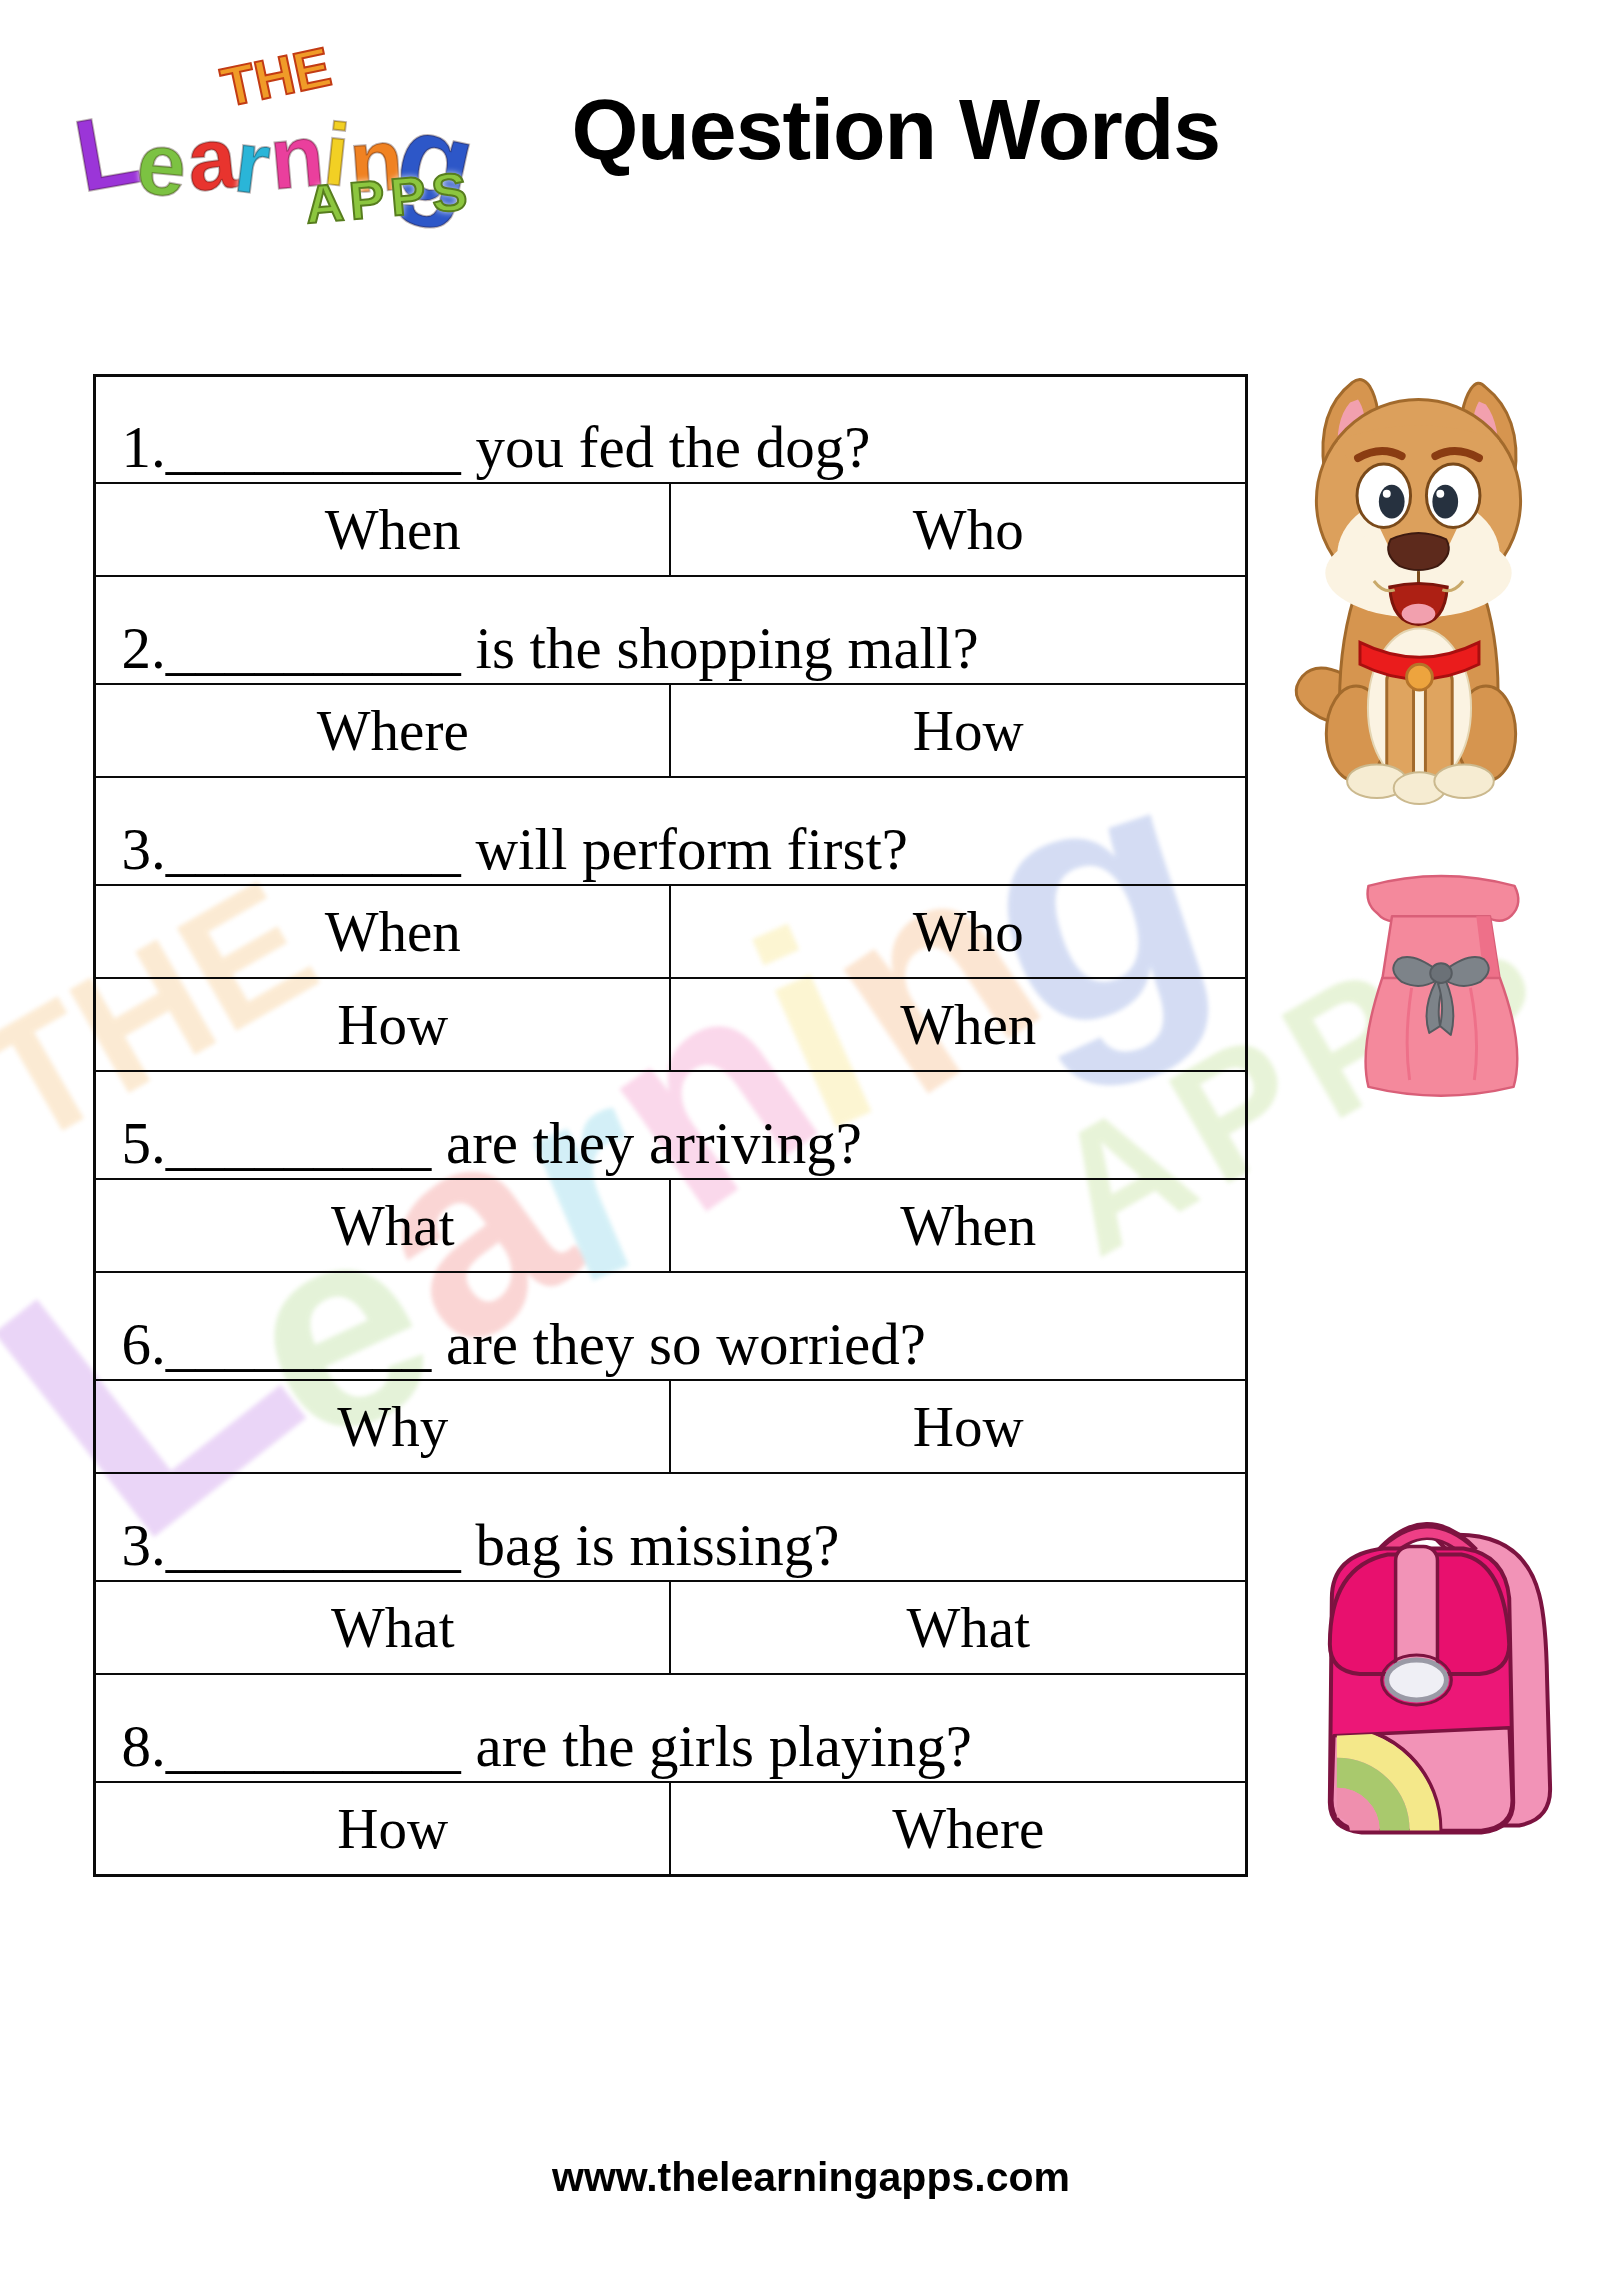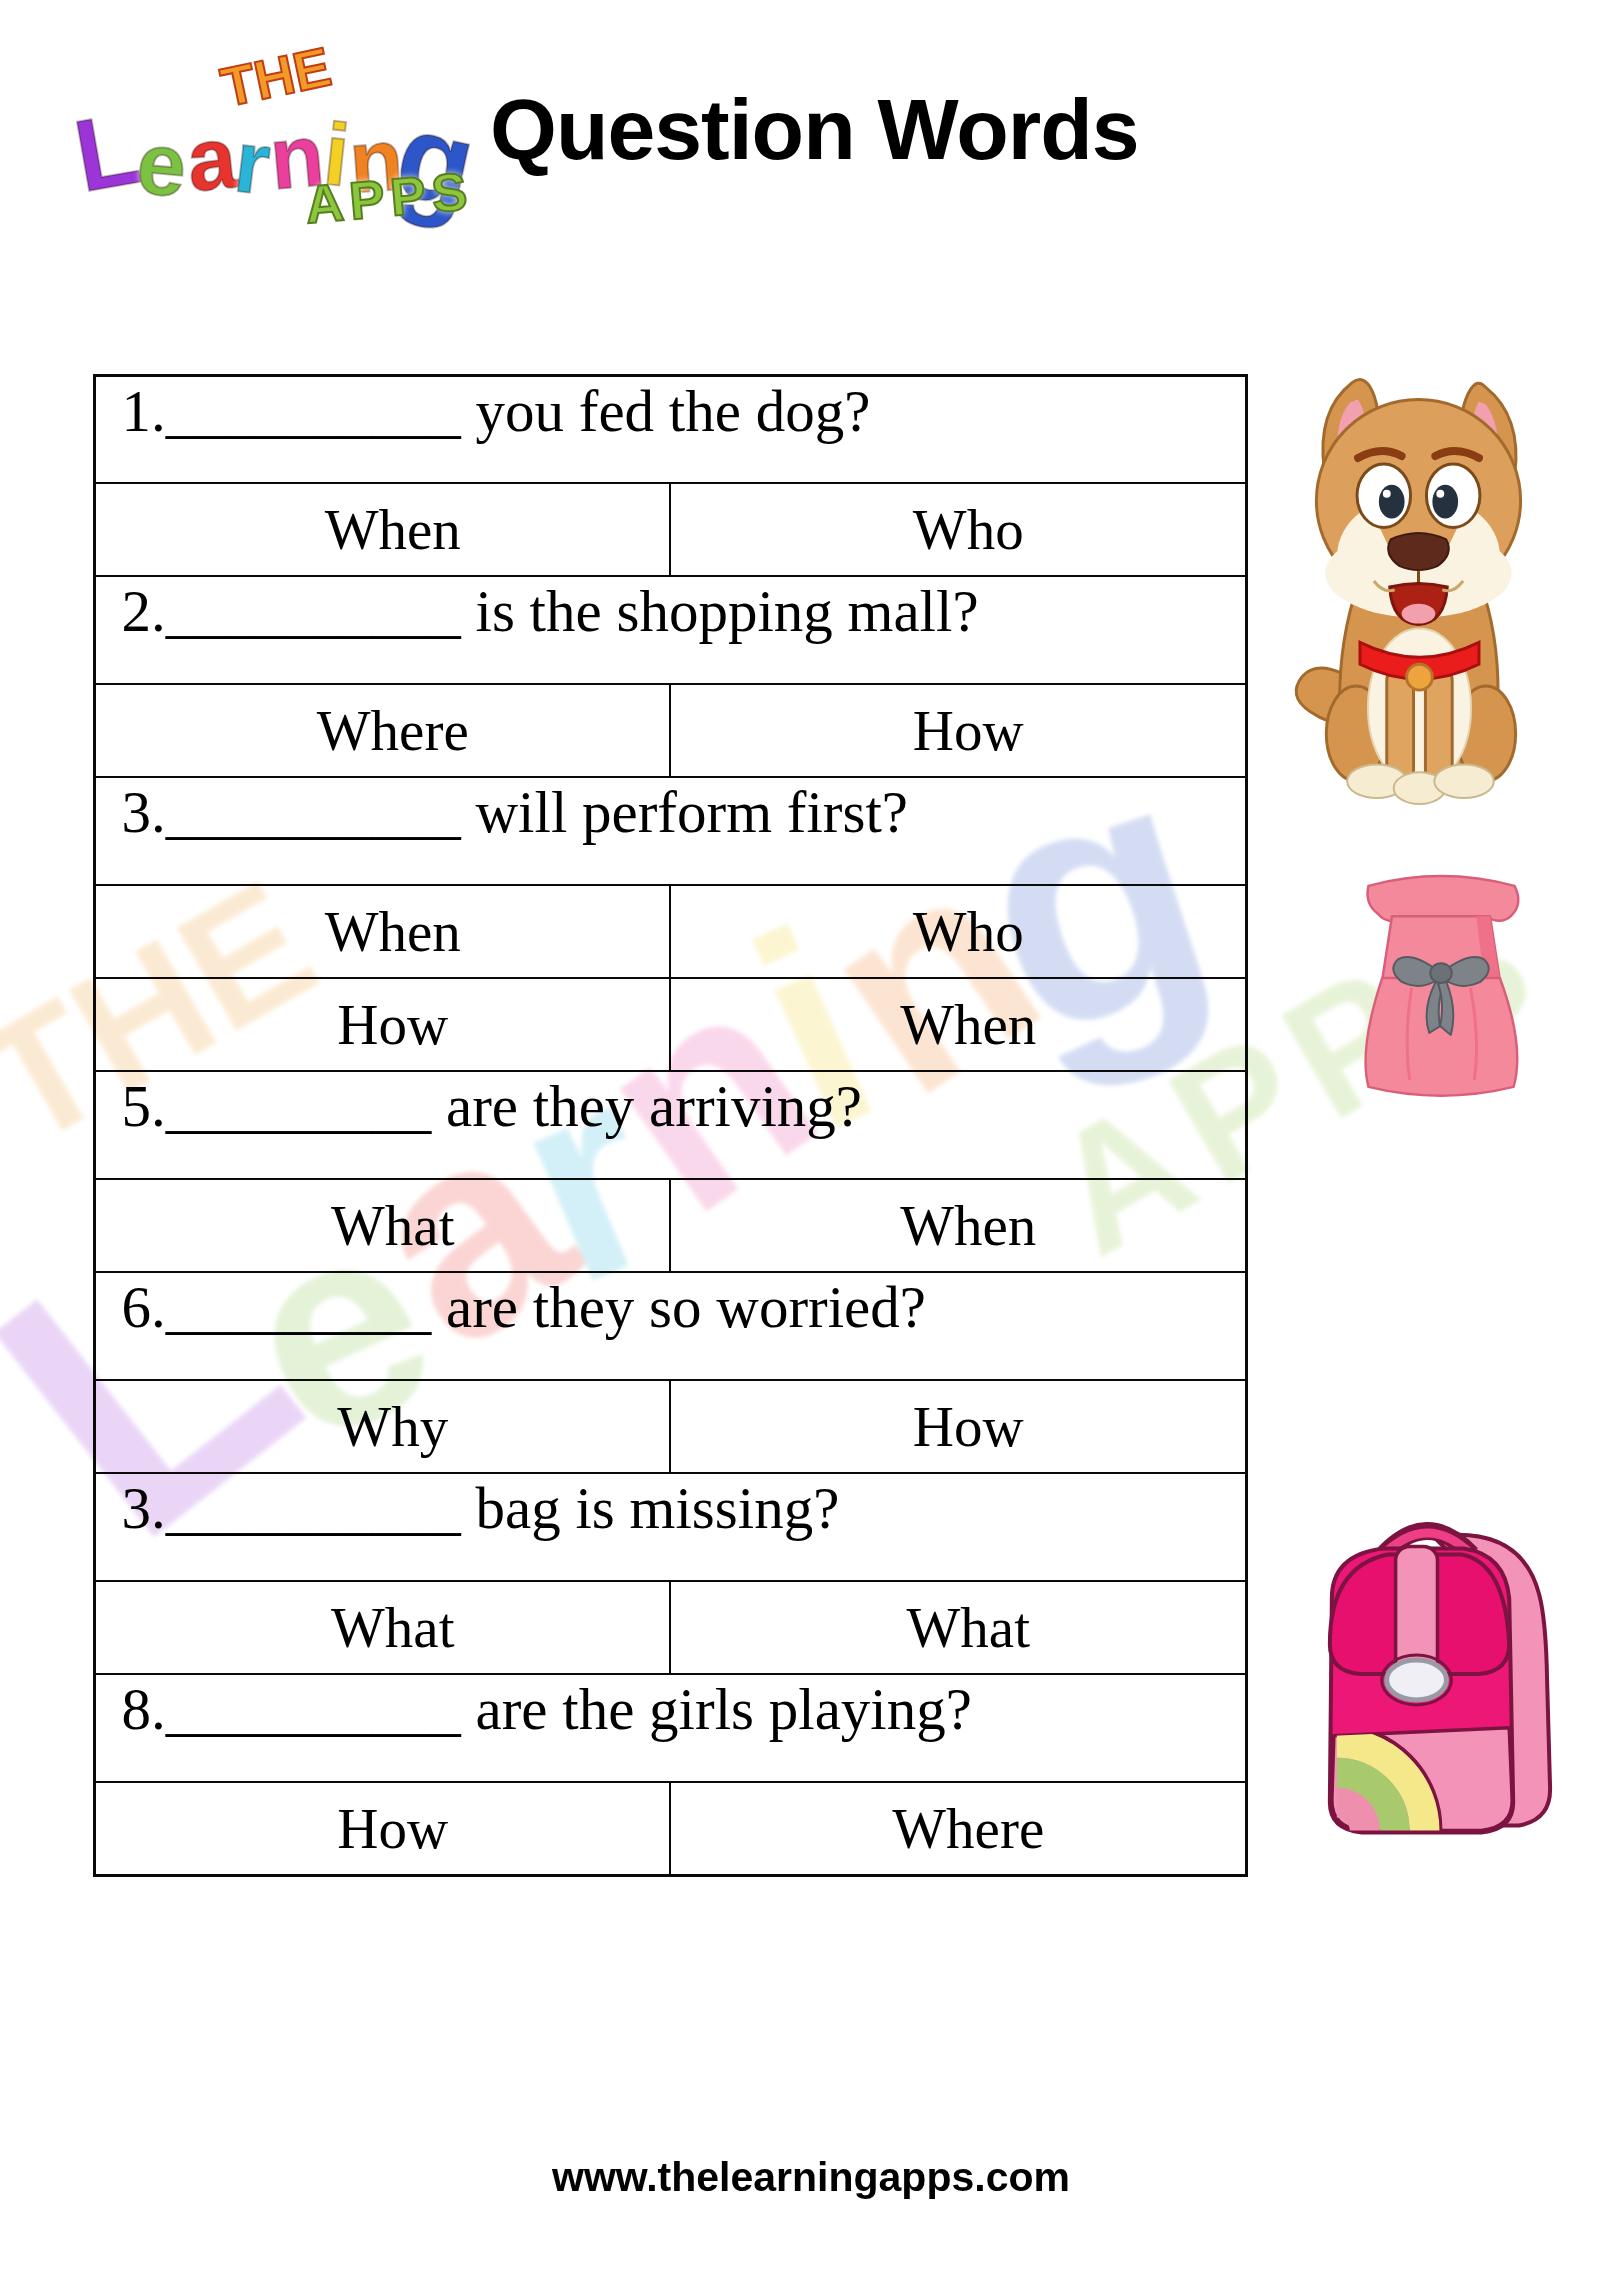--- a/index.html
+++ b/index.html
@@ -19,21 +19,21 @@
   .logo-learning span:nth-of-type(3){transform:rotate(-6deg) translateY(2px);}
   .logo-learning span:nth-of-type(4){transform:rotate(7deg) translateY(5.9px);}
   .logo-learning span:nth-of-type(5){transform:rotate(-5deg);}
   .logo-learning span:nth-of-type(6){transform:rotate(6deg) translateY(-2px);}
   .logo-learning span:nth-of-type(7){transform:rotate(-4deg) translateY(3.9px);}
   .logo-learning span:nth-of-type(8){font-size:122px;transform:rotate(12deg) translateY(15.7px);}
   .logo-apps{position:absolute;left:229px;top:122px;font-size:53px;letter-spacing:5.9px;
         transform:rotate(-5deg);-webkit-text-stroke:2px #577d1e;text-shadow:0 0 7.8px #fff;}
 
   
-  .title{position:absolute;left:490px;top:82px;width:730px;margin:0;text-align:left;z-index:3;
+  .title{position:absolute;left:490px;top:82px;width:730px;margin:0;text-align:right;z-index:3;
         font-family:"Liberation Sans",sans-serif;font-weight:bold;font-size:86px;
         letter-spacing:-1px;line-height:1.1;}
   .instruction{position:absolute;left:122px;top:253px;z-index:3;font-size:58px;white-space:nowrap;}
 
   
   .watermark{position:absolute;left:-19.6px;top:412px;width:1686px;height:1529px;z-index:0;
         opacity:0.20;filter:blur(2px);transform:rotate(-30deg);pointer-events:none;
         font-family:"Liberation Sans",sans-serif;font-weight:bold;}
   .wm-the{position:absolute;left:167px;top:186px;font-size:172px;}
   .wm-learning{position:absolute;left:39px;top:412px;font-size:284px;white-space:nowrap;line-height:1;}
@@ -45,21 +45,21 @@
   .wm-learning span:nth-of-type(5){transform:rotate(-5deg);}
   .wm-learning span:nth-of-type(6){transform:rotate(6deg);}
   .wm-learning span:nth-of-type(7){transform:rotate(-4deg) translateY(9.8px);}
   .wm-learning span:nth-of-type(8){font-size:338px;transform:rotate(12deg) translateY(45px);}
   .wm-apps{position:absolute;left:1039px;top:814px;font-size:172px;letter-spacing:15.7px;}
 
   
   .qtable{position:absolute;left:93px;top:374px;width:1155px;z-index:2;
         border:3.9px solid #0a0a0a;box-sizing:border-box;background:transparent;}
   .row{box-sizing:border-box;}
-  .q-row{height:108px;border-top:2.9px solid #0a0a0a;display:flex;align-items:flex-start;}
+  .q-row{height:108px;border-top:2.9px solid #0a0a0a;display:flex;align-items:flex-end;}
   .qtable .q-row:first-child{border-top:none;height:105px;}
   .q-text{font-size:59px;padding-left:25.5px;white-space:nowrap;}
   .opt-row{height:93px;border-top:2.9px solid #0a0a0a;display:flex;}
   .opt-cell{width:50%;display:flex;align-items:center;justify-content:center;box-sizing:border-box;margin-left:21px;}
   .opt-cell:first-child{border-right:2.9px solid #0a0a0a;}
   .opt-text{font-size:57px;}
 
   
   .illus{position:absolute;z-index:1;}
   #dog-illustration{left:1280px;top:349px;}

